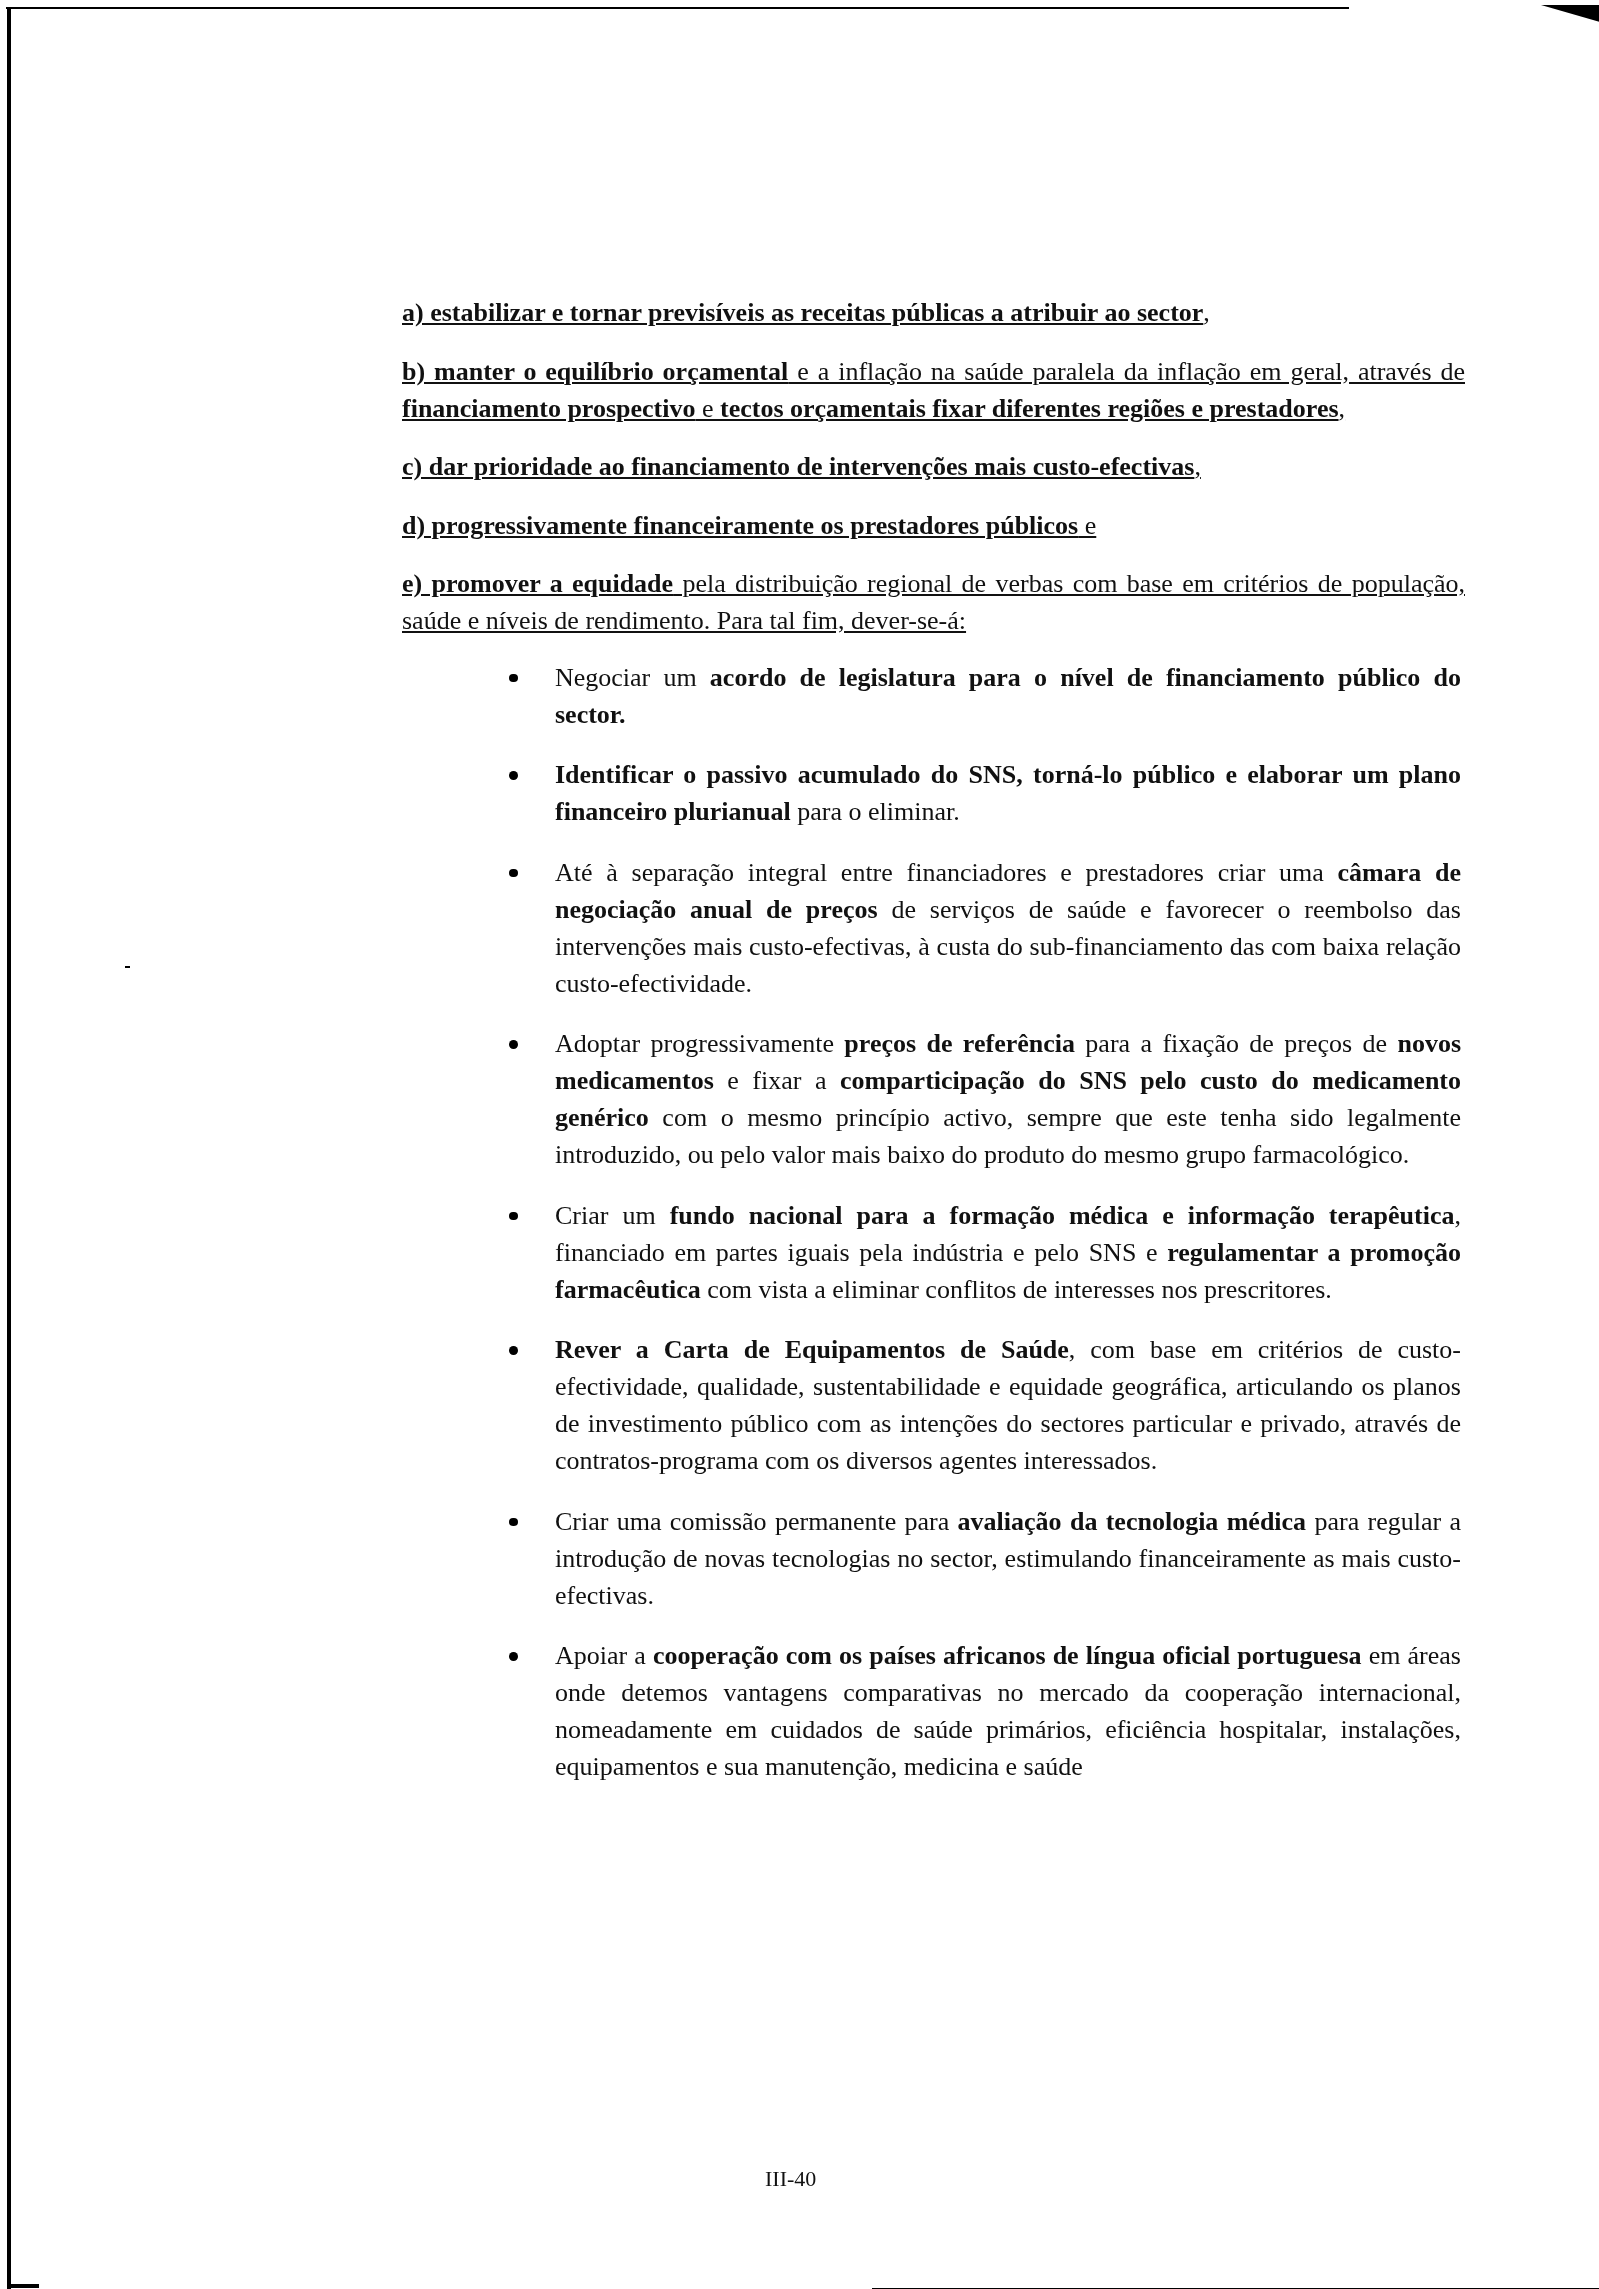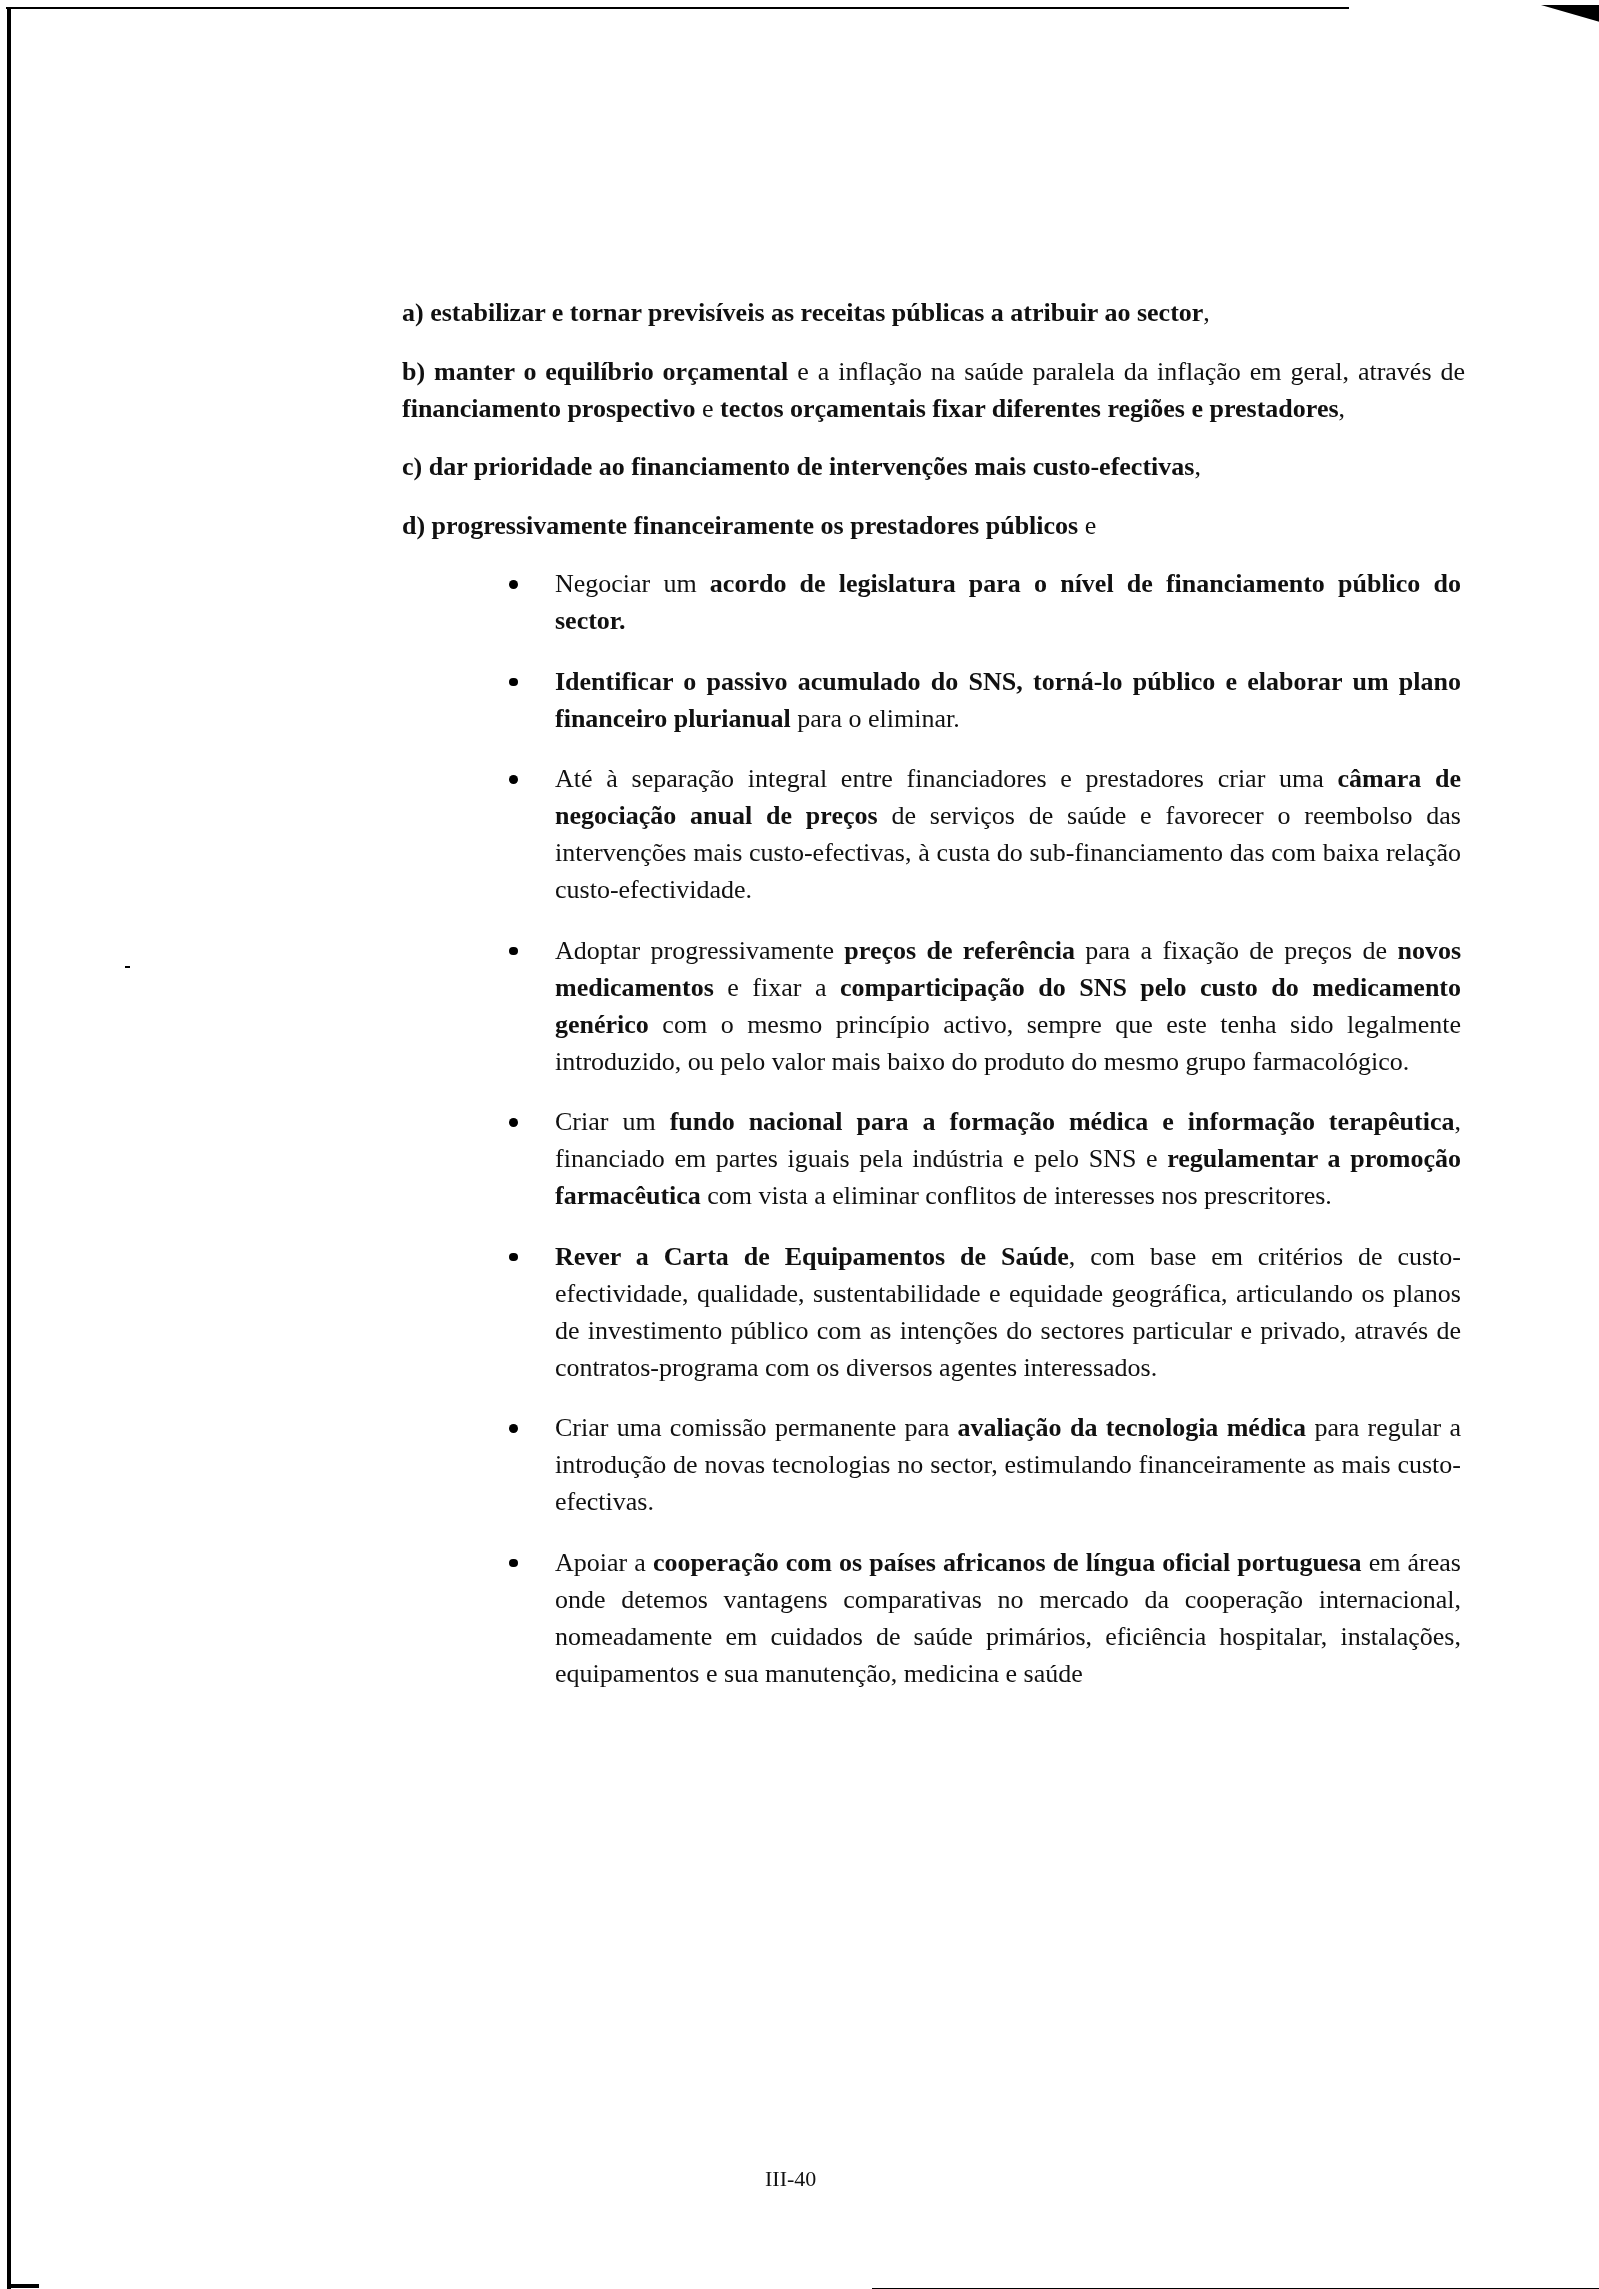--- a/index.html
+++ b/index.html
@@ -40,20 +40,21 @@
       position: absolute;
       left: 402px;
       top: 294px;
       width: 1063px;
       font-size: 26px;
       line-height: 37px;
     }
     .para {
       margin: 0 0 21.6px 0;
       text-align: justify;
+      text-decoration: underline;
     }
     .para.tight { margin-bottom: 19.6px; }
     b { font-weight: bold; }
 
     .bullets {
       list-style: none;
       margin: 4px;
       padding: 0;
     }
     .bullet-item {
@@ -89,20 +90,21 @@
 <div class="edge-bottom"></div>
 <div class="edge-bottom-left"></div>
 <div class="speck"></div>
 
 <main class="content">
   <section>
     <p class="para"><b>a) estabilizar e tornar previsíveis as receitas públicas a atribuir ao sector</b><span>,</span></p>
     <p class="para"><b>b) manter o equilíbrio orçamental</b><span> e a inflação na saúde paralela da inflação em geral, através de </span><b>financiamento prospectivo</b><span> e </span><b>tectos orçamentais fixar diferentes regiões e prestadores</b><span>,</span></p>
     <p class="para"><b>c) dar prioridade ao financiamento de intervenções mais custo-efectivas</b><span>,</span></p>
     <p class="para"><b>d) progressivamente financeiramente os prestadores públicos</b><span> e</span></p>
+    <p class="para tight"><b>e) promover a equidade</b><span> pela distribuição regional de verbas com base em critérios de população, saúde e níveis de rendimento. Para tal fim, dever-se-á:</span></p>
   </section>
 
   <ul class="bullets">
     <li class="bullet-item"><span class="bullet-dot"></span><span><span>Negociar um </span><b>acordo de legislatura para o nível de financiamento público do sector.</b></span></li>
     <li class="bullet-item"><span class="bullet-dot"></span><span><b>Identificar o passivo acumulado do SNS, torná-lo público e elaborar um plano financeiro plurianual</b><span> para o eliminar.</span></span></li>
     <li class="bullet-item"><span class="bullet-dot"></span><span><span>Até à separação integral entre financiadores e prestadores criar uma </span><b>câmara de negociação anual de preços</b><span> de serviços de saúde e favorecer o reembolso das intervenções mais custo-efectivas, à custa do sub-financiamento das com baixa relação custo-efectividade.</span></span></li>
     <li class="bullet-item"><span class="bullet-dot"></span><span><span>Adoptar progressivamente </span><b>preços de referência</b><span> para a fixação de preços de </span><b>novos medicamentos</b><span> e fixar a </span><b>comparticipação do SNS pelo custo do medicamento genérico</b><span> com o mesmo princípio activo, sempre que este tenha sido legalmente introduzido, ou pelo valor mais baixo do produto do mesmo grupo farmacológico.</span></span></li>
     <li class="bullet-item"><span class="bullet-dot"></span><span><span>Criar um </span><b>fundo nacional para a formação médica e informação terapêutica</b><span>, financiado em partes iguais pela indústria e pelo SNS e </span><b>regulamentar a promoção farmacêutica</b><span> com vista a eliminar conflitos de interesses nos prescritores.</span></span></li>
     <li class="bullet-item"><span class="bullet-dot"></span><span><b>Rever a Carta de Equipamentos de Saúde</b><span>, com base em critérios de custo-efectividade, qualidade, sustentabilidade e equidade geográfica, articulando os planos de investimento público com as intenções do sectores particular e privado, através de contratos-programa com os diversos agentes interessados.</span></span></li>
     <li class="bullet-item"><span class="bullet-dot"></span><span><span>Criar uma comissão permanente para </span><b>avaliação da tecnologia médica</b><span> para regular a introdução de novas tecnologias no sector, estimulando financeiramente as mais custo-efectivas.</span></span></li>

